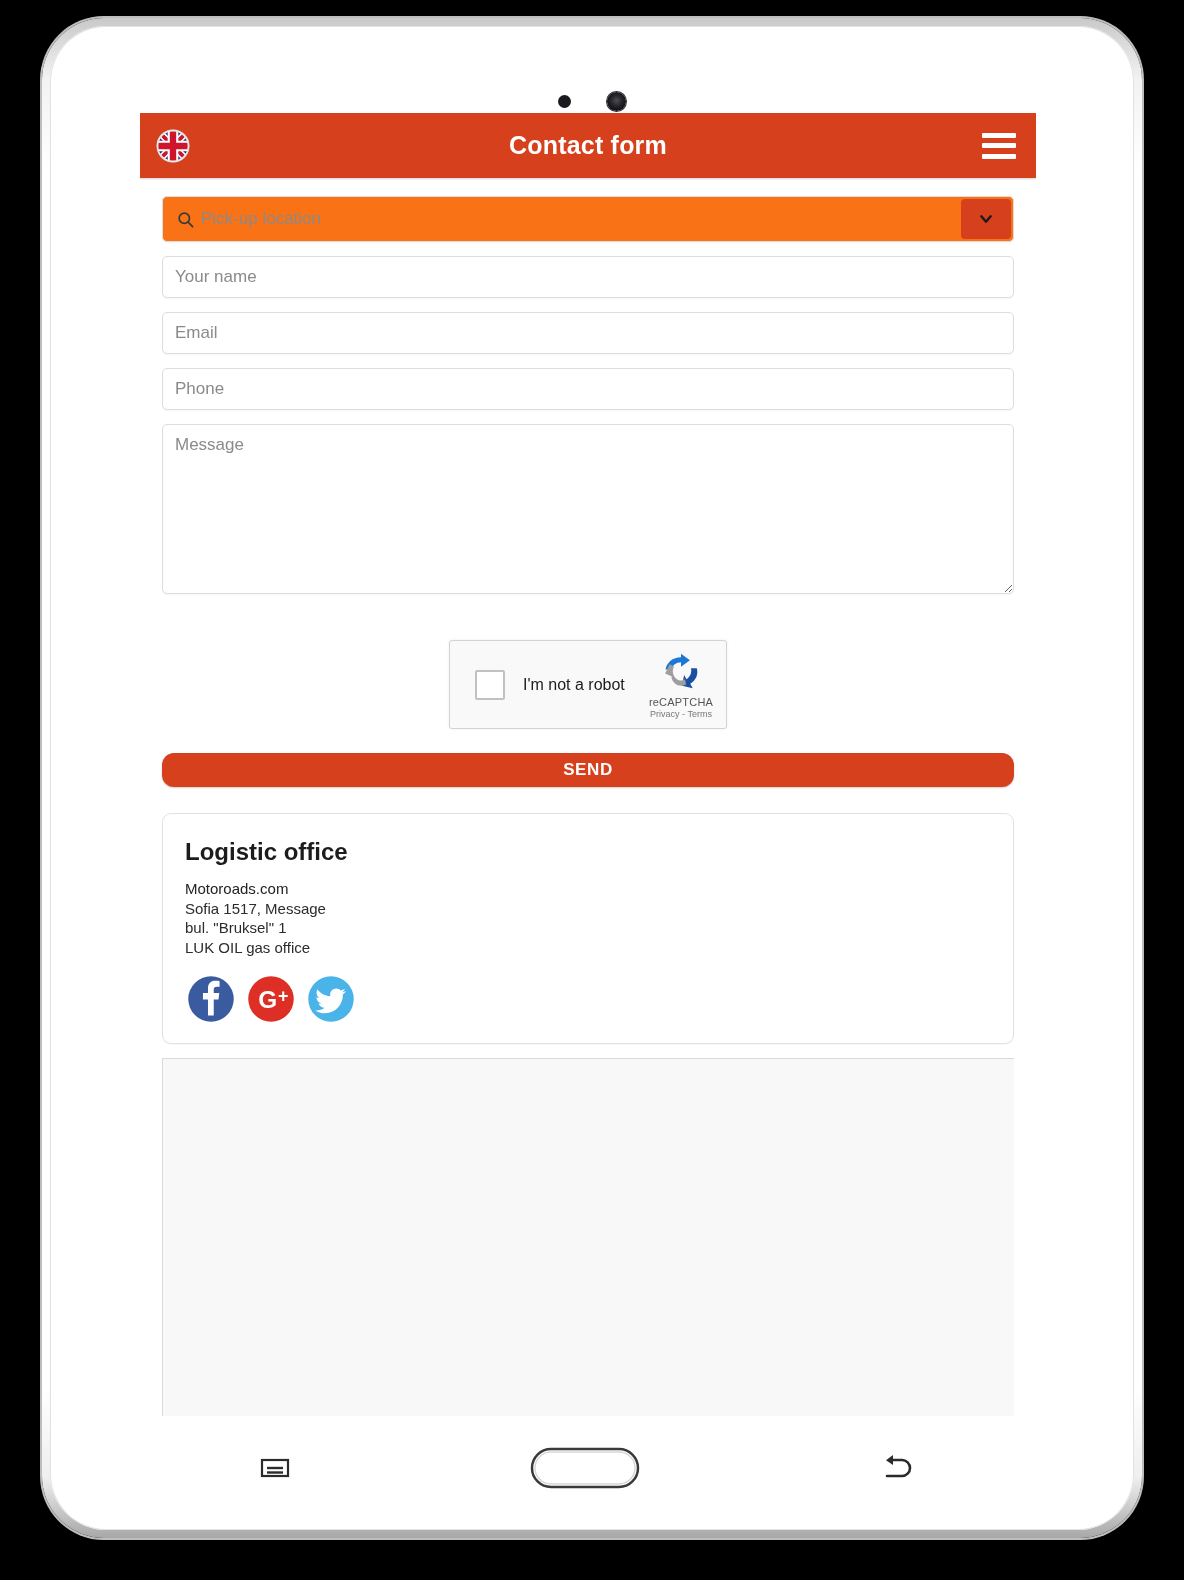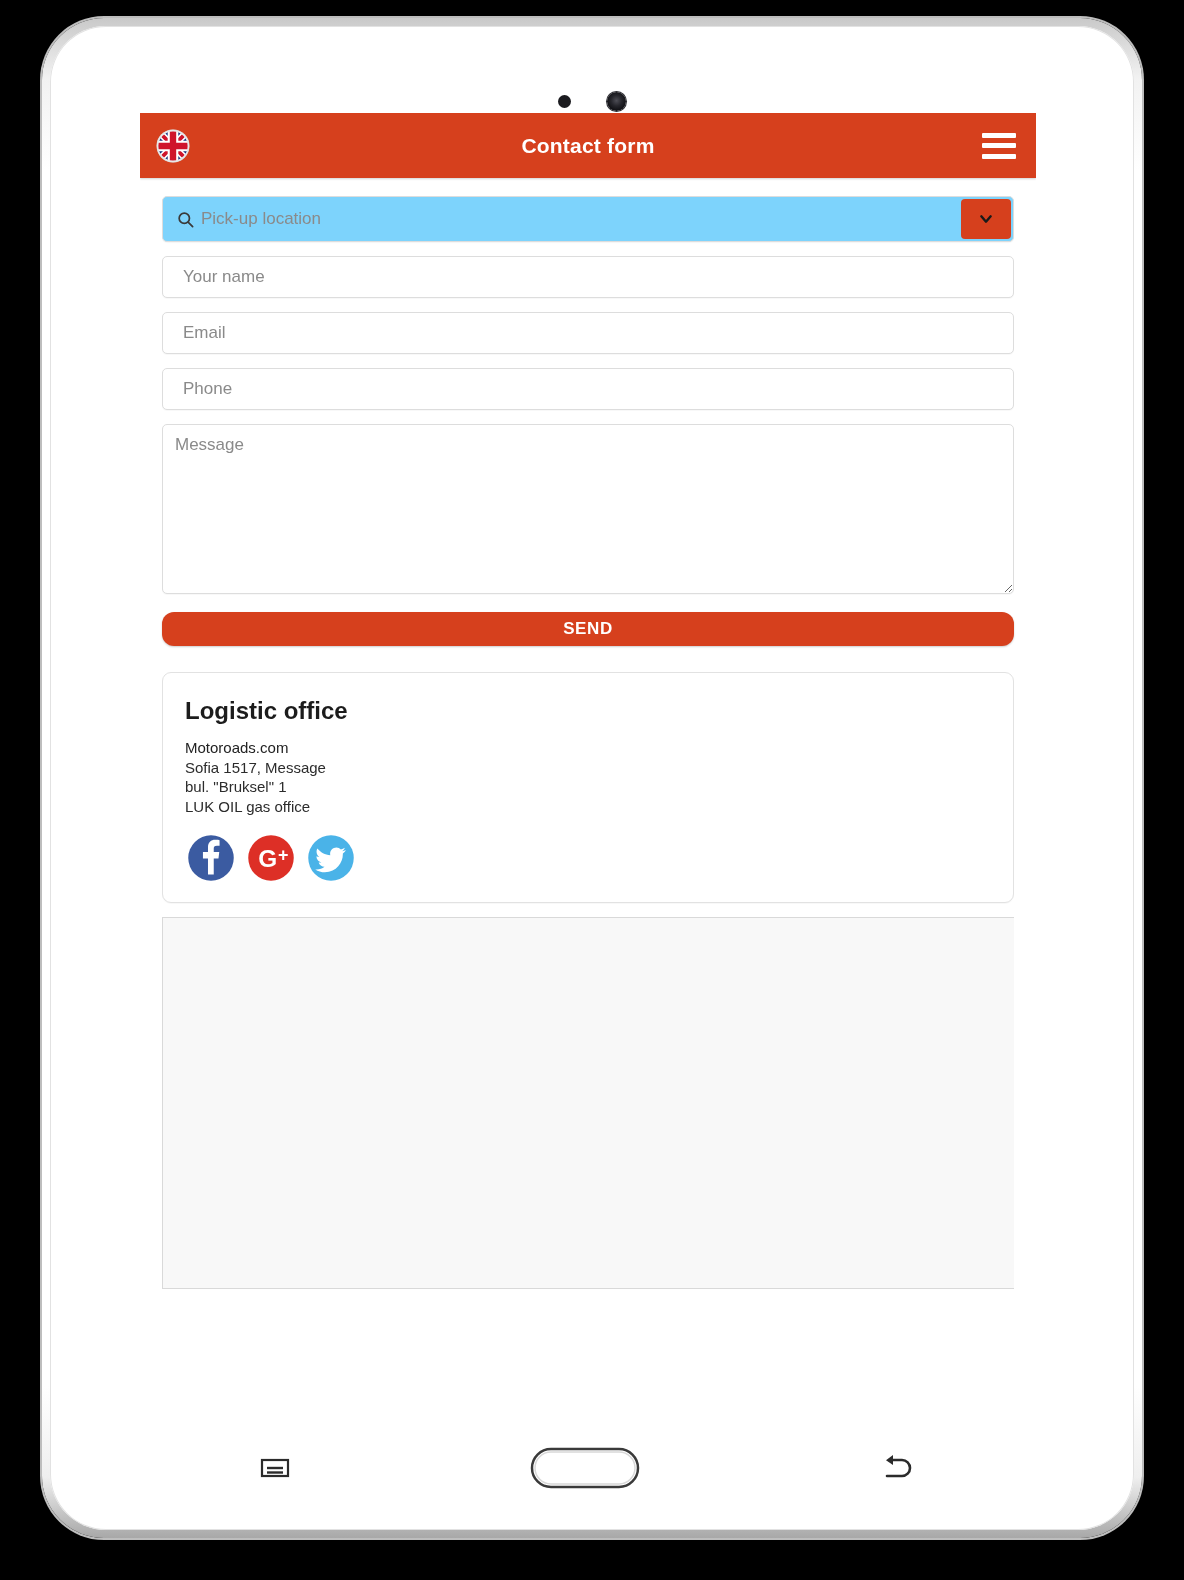--- a/index.html
+++ b/index.html
@@ -70,21 +70,21 @@
   }
   #lang-flag-button {
     position: absolute;
     left: 16px;
     width: 34px; height: 34px;
   }
   #app-title {
     flex: 1;
     text-align: center;
     color: #ffffff;
-    font-size: 21px;
+    font-size: 25px;
     font-weight: bold;
     letter-spacing: 0.2px;
   }
   #menu-button {
     position: absolute;
     right: 20px;
     width: 34px; height: 26px;
     display: flex; flex-direction: column; justify-content: space-between;
     cursor: pointer;
   }
@@ -102,21 +102,21 @@
   }
 
   .field-row { margin-bottom: 14px; }
 
   .search-wrap {
     position: relative;
     display: flex;
     align-items: stretch;
     border: 1px solid #dddddd;
     border-radius: 5px;
-    background: #7dd3fc;
+    background: #f97316;
     height: 46px;
     box-shadow: 0 1px 1px rgba(0,0,0,0.04);
     overflow: hidden;
   }
   .search-icon-box {
     display: flex; align-items: center; justify-content: center;
     width: 34px;
     padding-left: 10px;
   }
   .search-input {
@@ -146,21 +146,21 @@
 
   .text-input {
     width: 100%;
     height: 42px;
     border: 1px solid #dddddd;
     border-radius: 5px;
     background: #ffffff;
     font-size: 17px;
     color: #be185d;
     font-family: "Liberation Sans", sans-serif;
-    padding: 0 20px;
+    padding: 0 12px;
     outline: none;
     box-shadow: 0 1px 1px rgba(0,0,0,0.03);
   }
   .text-input::placeholder { color: #8a8a8a; }
 
   .msg-input {
     width: 100%;
     height: 170px;
     border: 1px solid #dddddd;
     border-radius: 5px;
@@ -361,20 +361,37 @@
     </div>
 
     <div class="field-row">
       <input class="text-input" type="text" placeholder="Phone" style="">
     </div>
 
     <div class="field-row">
       <textarea class="msg-input" placeholder="Message" style=""></textarea>
     </div>
 
+    <div id="recaptcha-zone">
+      <div id="recaptcha-widget">
+        <div id="recaptcha-checkbox"></div>
+        <div id="recaptcha-label">I'm not a robot</div>
+        <div id="recaptcha-brand">
+          <svg id="recaptcha-logo" viewBox="0 0 64 64">
+            <path d="M32 9 C20 9 11 17 9.5 27 L18 27 C19.5 21 25 16.5 32 16.5 L32 23 L45 13.5 L32 4 Z" fill="#1c78d4"></path>
+            <path d="M55 25 L46.5 25 C48 31 45.5 37.5 40 41 L36.5 35 L33.5 50.5 L49 54 L45.5 47.5
+                     C54 42.5 57.5 33.5 55 25 Z" fill="#1b4fa0"></path>
+            <path d="M19 41 C13 36.5 11 28.5 14.5 21.5 L8 18 L1 32.5 L15 38.5 L11.5 32.5
+                     C9.5 38 11.5 44 16 47.5 C21 51.5 27.5 52 33 49 L31.5 41 C27.5 43.5 22.5 43.5 19 41 Z" fill="#9e9e9e" transform="translate(8,2) scale(0.95)"></path>
+          </svg>
+          <div id="recaptcha-brandname">reCAPTCHA</div>
+          <div id="recaptcha-legal">Privacy - Terms</div>
+        </div>
+      </div>
+    </div>
 
     <button id="send-button">SEND</button>
 
     <div id="office-card">
       <div id="office-title">Logistic office</div>
       <div id="office-company">Motoroads.com</div>
       <div class="office-line">Sofia 1517, Message</div>
       <div class="office-line">bul. "Bruksel" 1</div>
       <div class="office-line">LUK OIL gas office</div>
 

